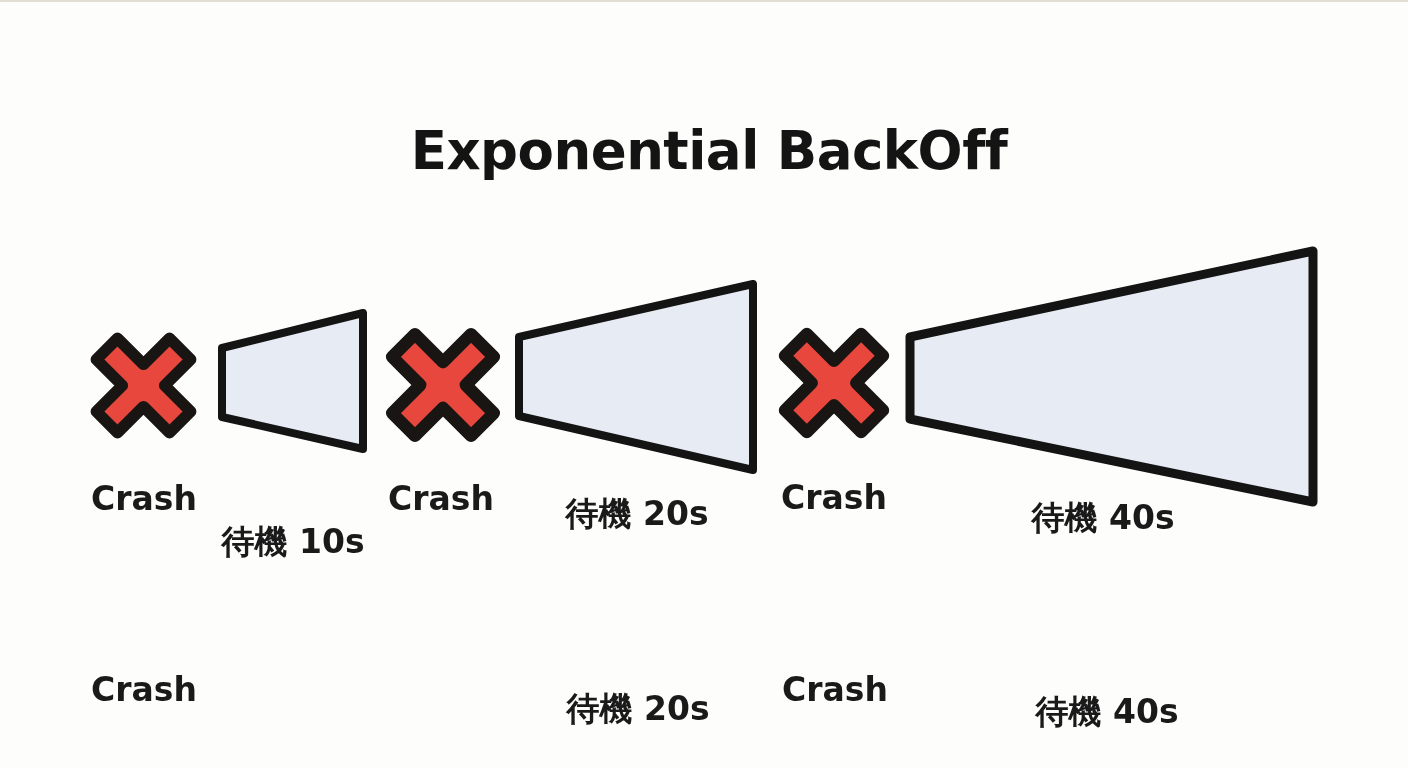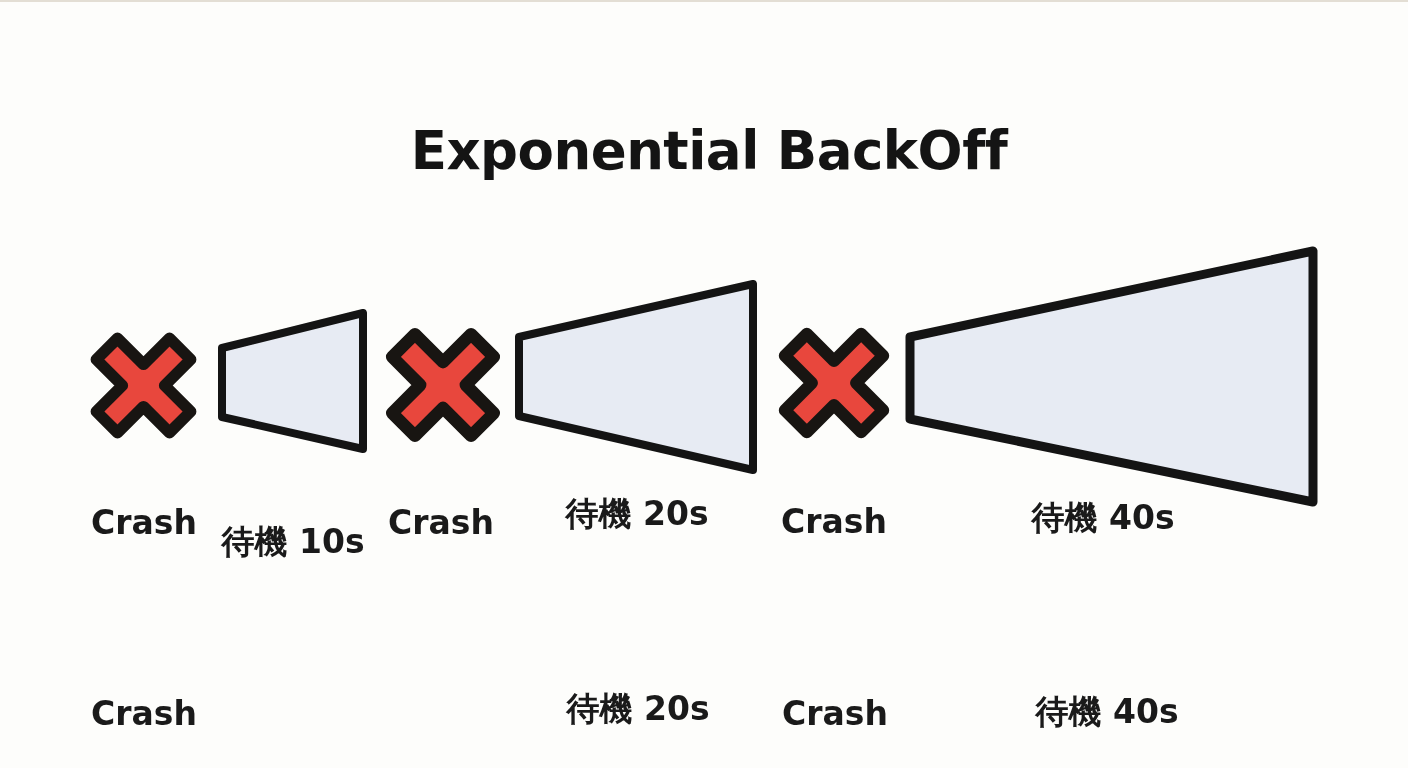--- a/index.html
+++ b/index.html
@@ -39,21 +39,21 @@
     top: 0;
   }
   .label {
     position: absolute;
     transform: translate(-50%, -50%);
     font-weight: 700;
     color: #1a1a1a;
     white-space: nowrap;
     line-height: 1;
   }
-  .crash-label { font-size: 33px; margin-top: 24px; }
+  .crash-label { font-size: 33px; }
   .wait-label  { font-size: 33px; }
 </style>
 </head>
 <body>
 
 <div class="top-edge-line"></div>
 
 <h1 class="title">Exponential BackOff</h1>
 
 <svg class="diagram-layer" width="1408" height="768" viewBox="0 0 1408 768" xmlns="http://www.w3.org/2000/svg">

